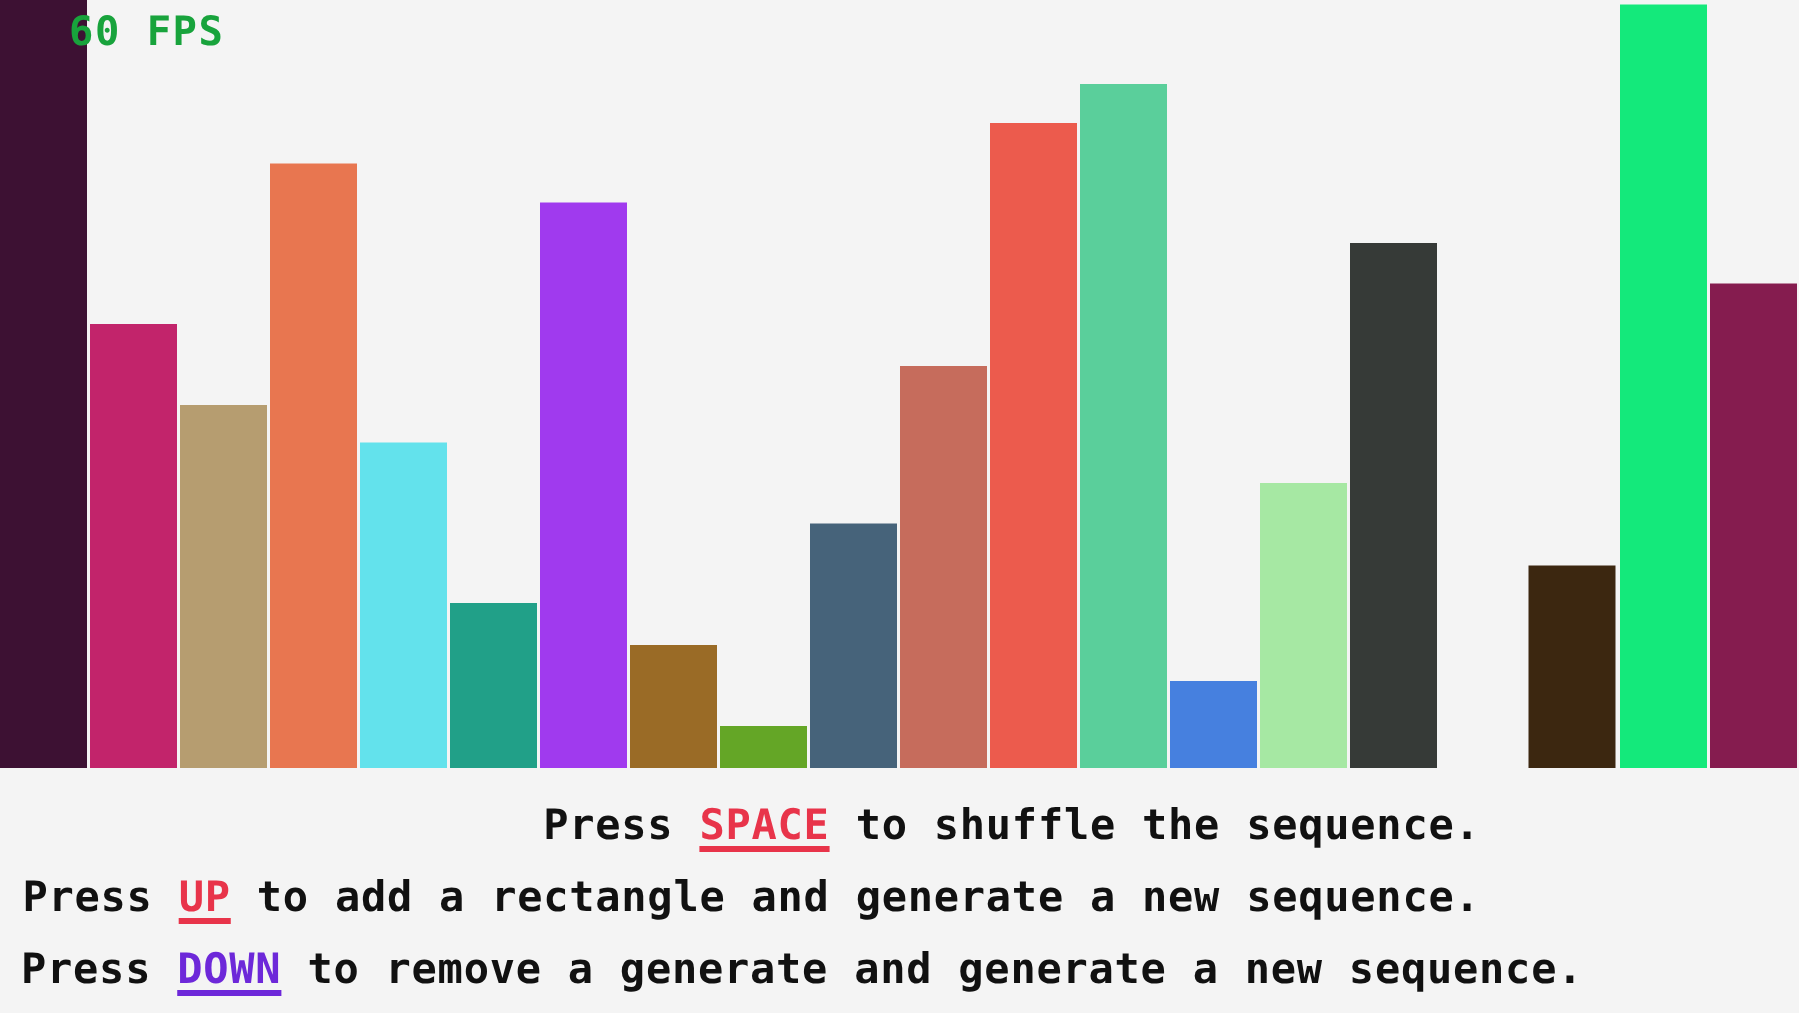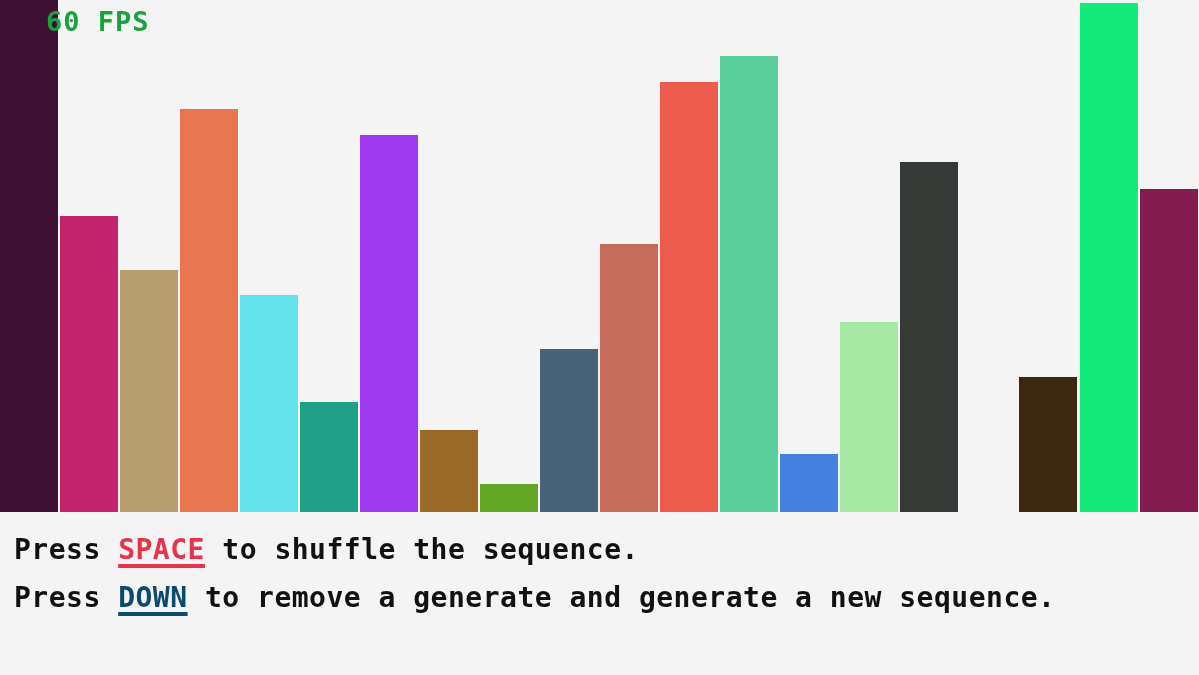--- a/index.html
+++ b/index.html
@@ -65,20 +65,21 @@
   
   #instructions {
     position: absolute;
     left: 0;
     top: 512px;
     width: 987px;
     height: 163px;
     background: #f4f4f4;
     padding: 14px 0 0 14px;
     box-sizing: border-box;
+    text-align: right;
   }
   .hint-line {
     font-family: "DejaVu Sans Mono", "Liberation Mono", monospace;
     font-size: 28px;
     font-weight: 700;
     color: #111111;
     letter-spacing: 0.5px;
     line-height: 48px;
     white-space: nowrap;
   }
@@ -113,16 +114,17 @@
       <div class="bar" style="left: 900px; width: 58px; height: 350px; background: rgb(54, 58, 55);"></div>
       <div class="bar" style="left: 1019px; width: 58px; height: 135px; background: rgb(60, 39, 16);"></div>
       <div class="bar" style="left: 1080px; width: 58px; height: 509px; background: rgb(20, 233, 123);"></div>
       <div class="bar" style="left: 1140px; width: 58px; height: 323px; background: rgb(133, 28, 79);"></div>
     </div>
 
   <div id="fps-counter">60 FPS</div>
 
   <div id="instructions">
       <div class="hint-line" style="color: rgb(17, 17, 17);"><span>Press </span><span class="key" style="color: rgb(232, 52, 74);">SPACE</span><span> to shuffle the sequence.</span></div>
-      <div class="hint-line" style="color: rgb(17, 17, 17);"><span>Press </span><span class="key" style="color: #0c4a6e;">DOWN</span><span> to remove a generate and generate a new sequence.</span></div>
+      <div class="hint-line" style="color: rgb(17, 17, 17);"><span>Press </span><span class="key" style="color: rgb(232, 52, 74);">UP</span><span> to add a rectangle and generate a new sequence.</span></div>
+      <div class="hint-line" style="color: rgb(17, 17, 17);"><span>Press </span><span class="key" style="color: #6d28d9;">DOWN</span><span> to remove a generate and generate a new sequence.</span></div>
     </div>
 
 </div>
 
 </body></html>

